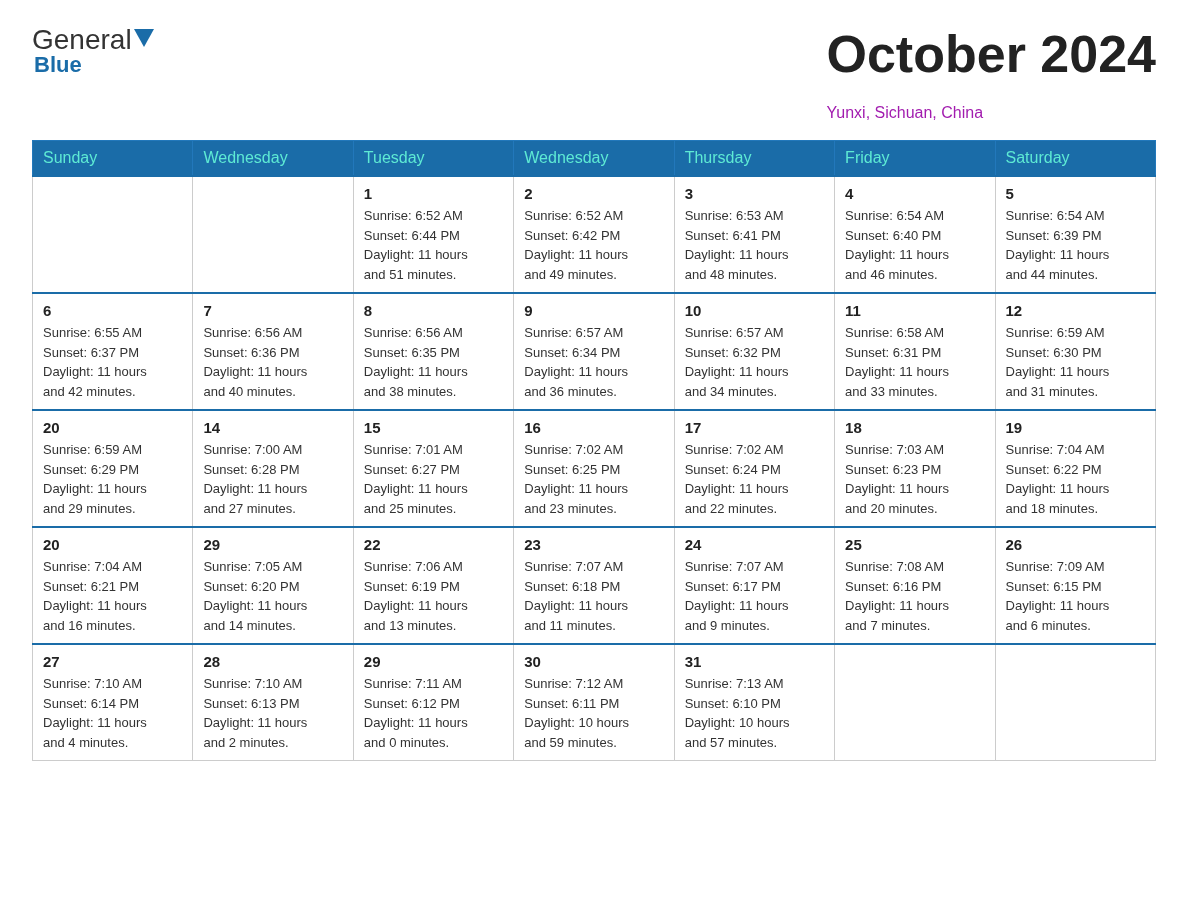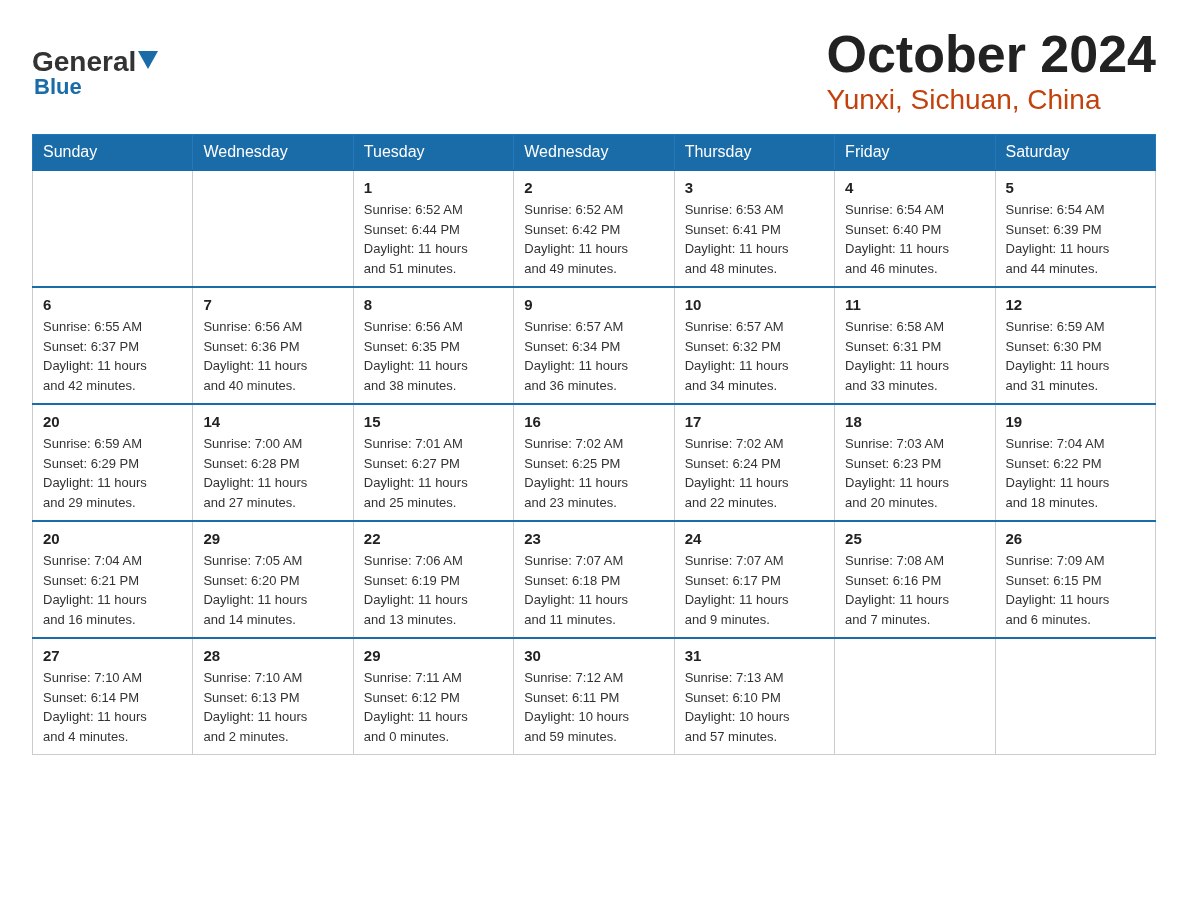--- a/index.html
+++ b/index.html
@@ -18,22 +18,21 @@
     }
     .logo-area {
       display: flex;
       flex-direction: column;
       align-items: flex-start;
     }
     .logo-text {
       display: flex;
       align-items: center;
       font-size: 28px;
-      font-weight: bold;
-      margin-top: 22px;
+      font-weight: normal;
     }
     .logo-general {
       color: #333;
     }
     .logo-triangle {
       width: 0;
       height: 0;
       border-left: 10px solid transparent;
       border-right: 10px solid transparent;
       border-top: 18px solid #1a6ca8;
@@ -54,32 +53,32 @@
     }
     .title-area {
       text-align: left;
     }
     .calendar-title {
       font-size: 52px;
       font-weight: bold;
       color: #222;
     }
     .calendar-subtitle {
-      font-size: 28px;
-      color: #c2410c;
-      margin-top: 0;
+      font-size: 16px;
+      color: #a21caf;
+      margin-top: 20px;
     }
     .calendar-table {
       width: 100%;
       border-collapse: collapse;
       border: 1px solid #b0c4d8;
     }
     .calendar-table th {
       background-color: #1a6ca8;
-      color: #ffffff;
+      color: #5eead4;
       font-size: 16px;
       font-weight: normal;
       padding: 8px 10px;
       text-align: left;
       border: 1px solid #2278bb;
     }
     .calendar-table td {
       vertical-align: top;
       padding: 8px 10px;
       border: 1px solid #ccc;

